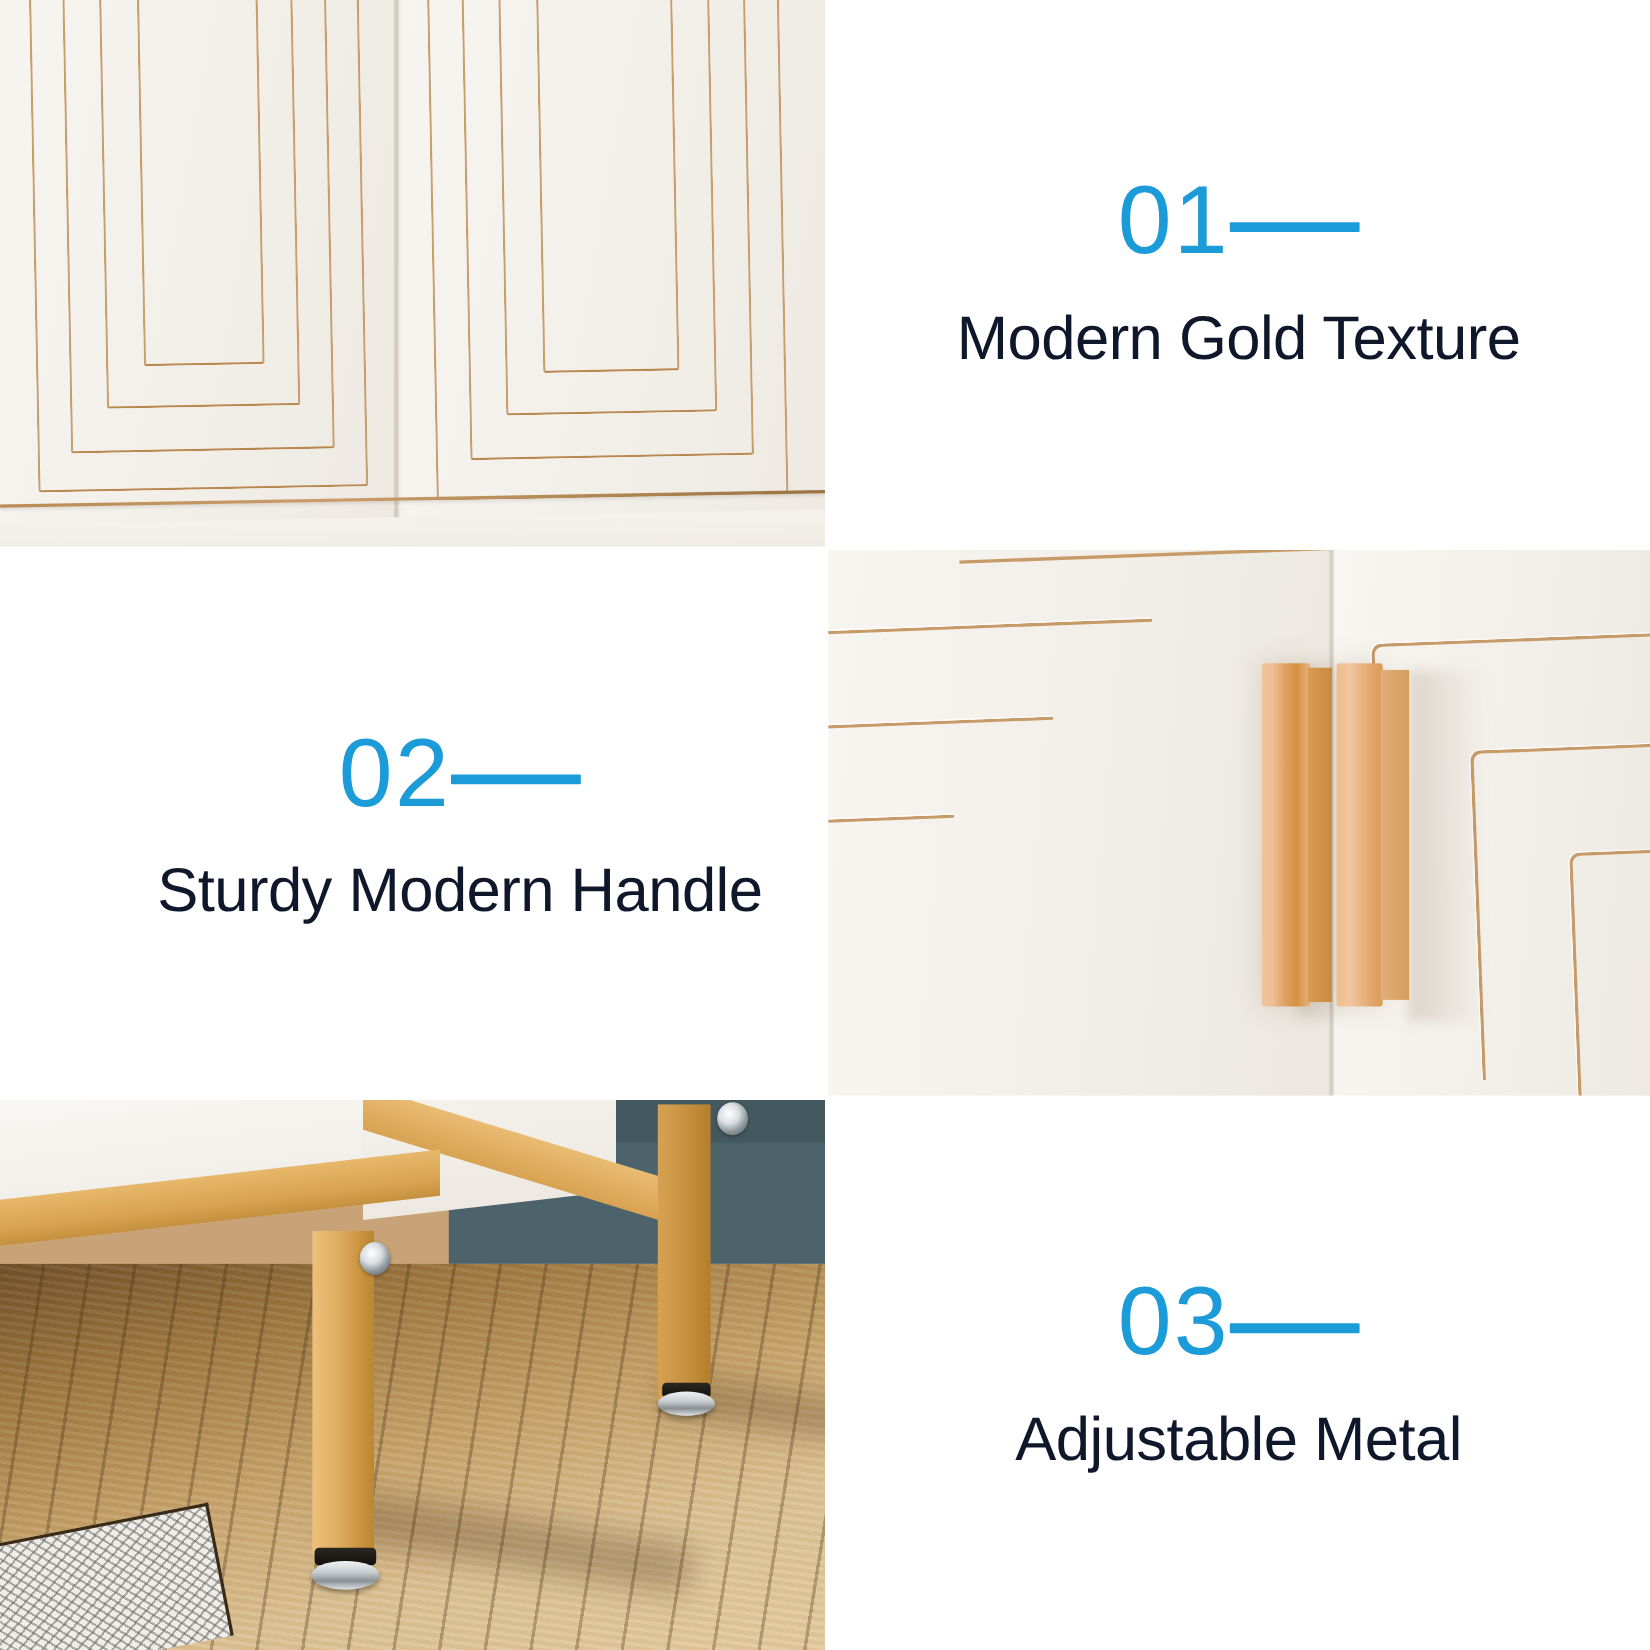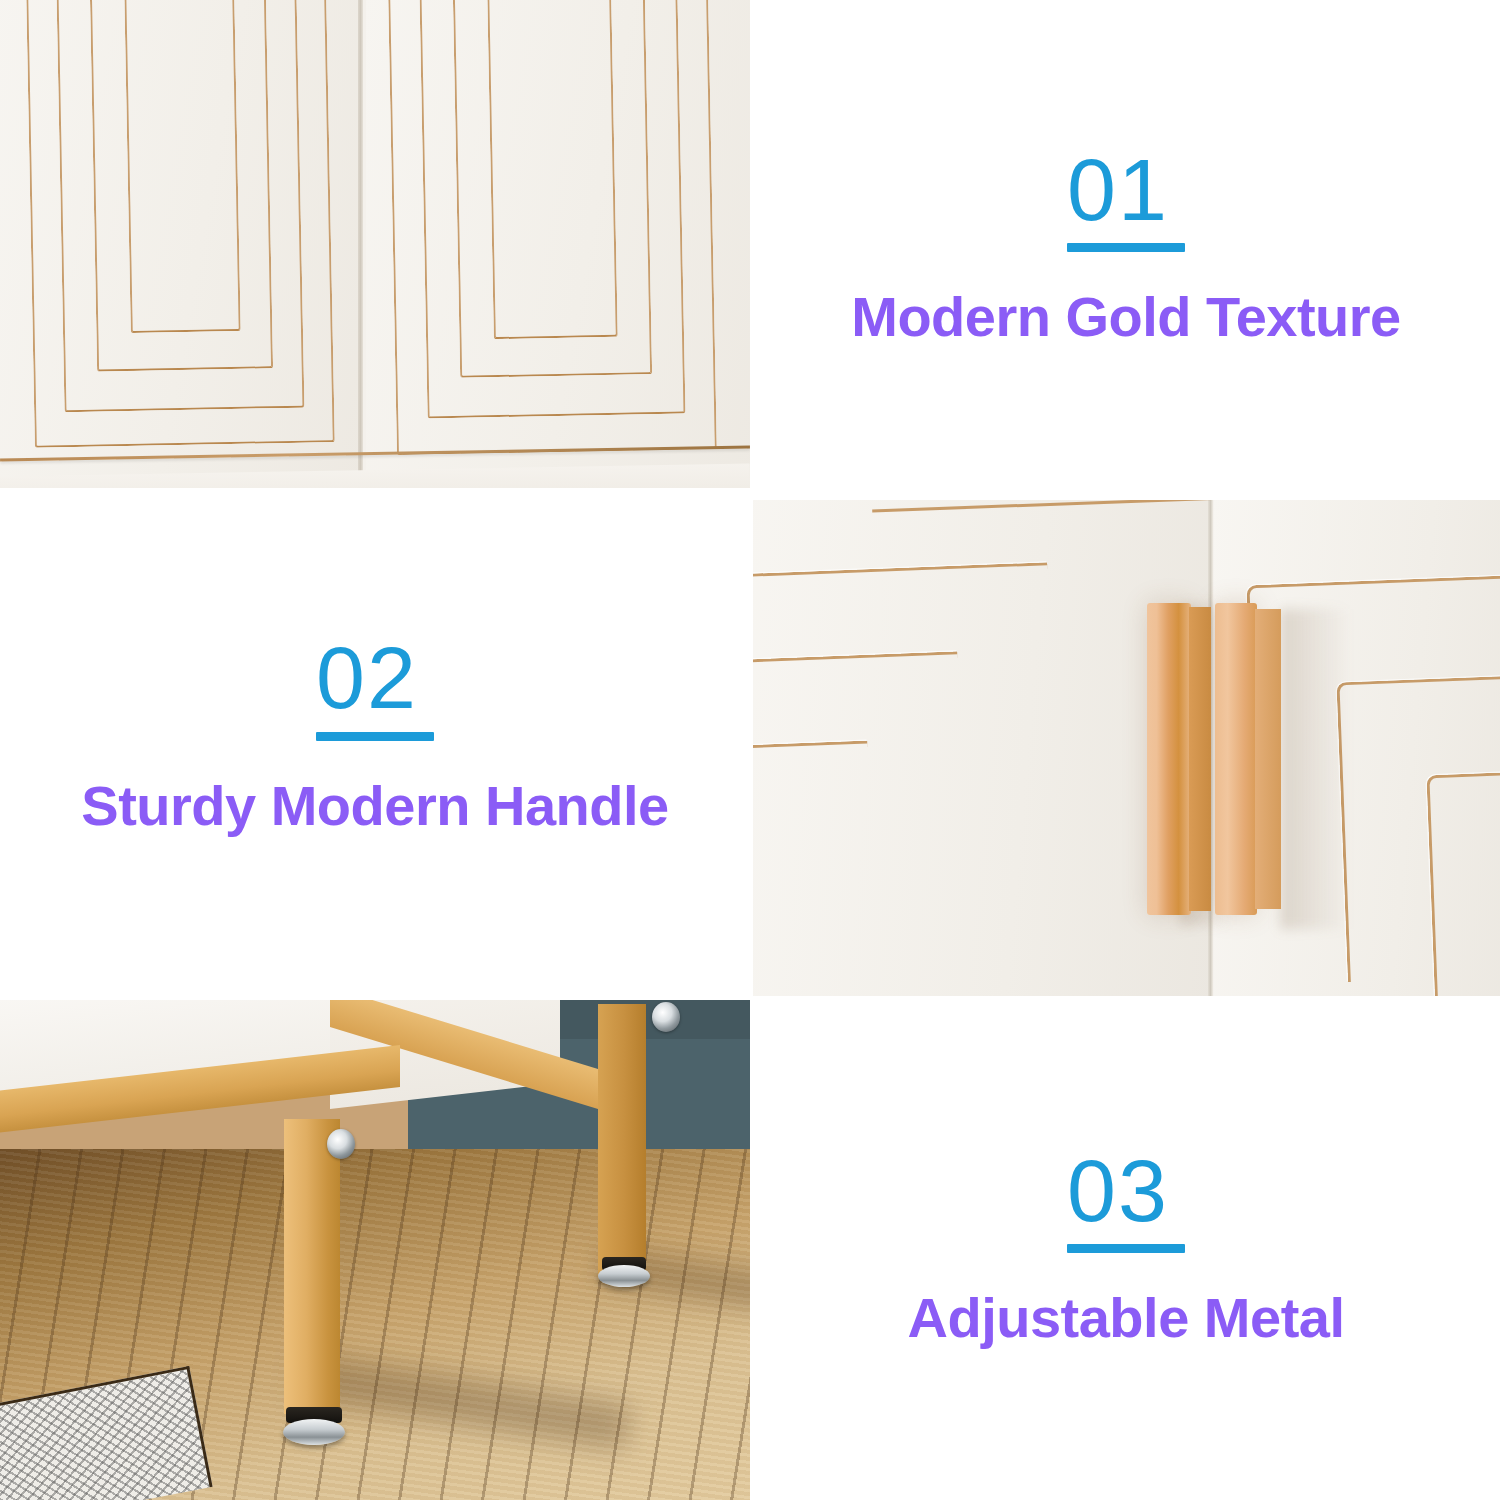--- a/index.html
+++ b/index.html
@@ -15,40 +15,40 @@
   
   .cell{position:absolute;overflow:hidden;}
   .photo{background:#F6F3EF;}
 
   
   .textcell{
     display:flex;flex-direction:column;
     align-items:center;justify-content:center;
     background:#ffffff;
   }
-  .numwrap{display:flex;flex-direction:column;}
+  .numwrap{display:flex;align-items:center;}
   .num{
     font-size:88px;
     font-weight:500;
     letter-spacing:2px;
     line-height:0.95;
     color:#1C9BD9;
     font-family:"Liberation Sans","DejaVu Sans",sans-serif;
   }
   .numrule{
     width:118px;height:9px;border-radius:1px;
     background:#1C9BD9;
     margin-top:12px;
   }
   .caption{
     margin-top:32px;
     font-size:56px;
-    font-weight:700;
+    font-weight:400;
     letter-spacing:-0.5px;
-    color:#8b5cf6;
+    color:#0f172a;
     white-space:nowrap;
     font-family:"Liberation Sans","DejaVu Sans",sans-serif;
   }
 
   
   #photo-doors{left:0;top:0;width:750px;height:497px;background:#F4F1EC;}
   .door{
     position:absolute;top:-30px;height:560px;
     background:linear-gradient(100deg,#F7F5F1 0%,#F2EFE9 55%,#EDE9E2 100%);
   }
@@ -220,21 +220,21 @@
   </div>
 
   <div class="cell textcell" id="text-01" style="left:752px;top:0;width:748px;height:497px;">
     <div class="numwrap">
       <div class="num">01</div>
       <div class="numrule"></div>
     </div>
     <div class="caption">Modern Gold Texture</div>
   </div>
 
-  <div class="cell textcell" id="text-02" style="left:0;top:488px;width:750px;height:498px;">
+  <div class="cell textcell" id="text-02" style="left:0;top:502px;width:750px;height:498px;padding-left:43px;">
     <div class="numwrap">
       <div class="num">02</div>
       <div class="numrule"></div>
     </div>
     <div class="caption">Sturdy Modern Handle</div>
   </div>
 
   <div class="cell photo" id="photo-handle">
     <div class="hdoor" id="hdoor-l"></div>
     <div class="hdoor" id="hdoor-r"></div>

